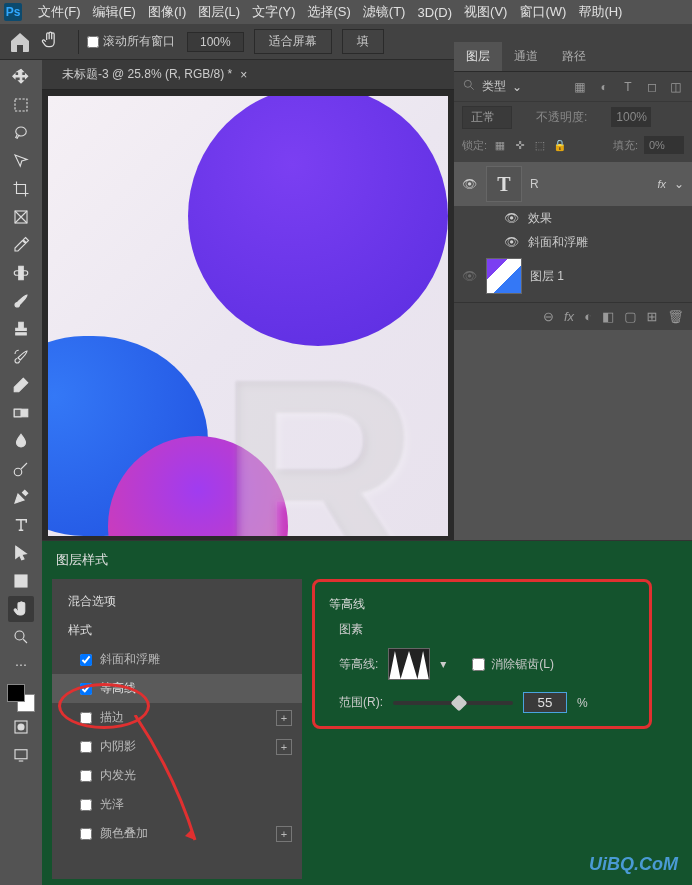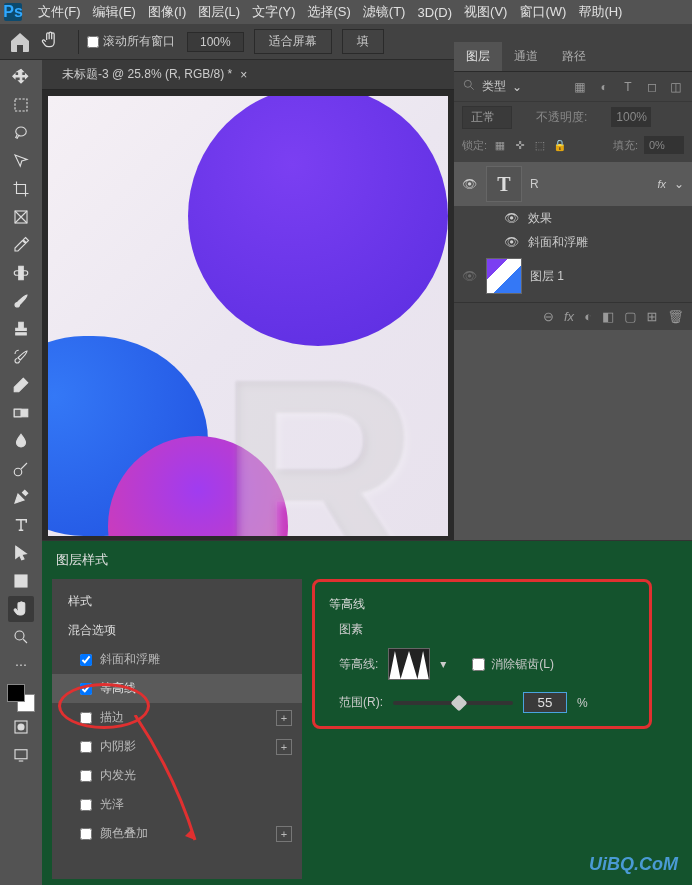--- a/index.html
+++ b/index.html
@@ -1,18 +1,18 @@
 <!DOCTYPE html>
 <html><head>
 <meta charset="utf-8">
 <style>
 *{margin:0;padding:0;box-sizing:border-box;font-family:"Microsoft YaHei",Arial,sans-serif;-webkit-font-smoothing:antialiased}
 body{width:692px;height:885px;background:#535353;overflow:hidden;position:relative;font-size:12px;color:#ccc}
 .menubar{height:24px;background:#535353;display:flex;align-items:center;padding-left:4px}
-.ps-icon{width:18px;height:18px;background:#0c4a6e;color:#31a8ff;display:flex;align-items:center;justify-content:center;font-weight:bold;font-size:16px;margin-right:10px;border-radius:2px}
+.ps-icon{width:18px;height:18px;background:#0c4a6e;color:#31a8ff;display:flex;align-items:center;justify-content:center;font-weight:bold;font-size:12px;margin-right:10px;border-radius:2px}
 .menu-item{padding:0 6px;color:#e0e0e0;cursor:pointer;font-size:13px}
 .toolbar{height:36px;background:#424242;display:flex;align-items:center;padding:0 8px;border-bottom:1px solid #2a2a2a}
 .tb-home{width:24px;height:24px;display:flex;align-items:center;justify-content:center;margin-right:8px}
 .tb-hand{margin-right:10px;color:#ddd}
 .tb-sep{width:1px;height:24px;background:#2a2a2a;margin:0 8px}
 .tb-check{display:flex;align-items:center;gap:4px;margin-right:12px}
 .tb-check input{width:12px;height:12px}
 .zoom-box{border:1px solid #2a2a2a;padding:2px 12px;background:#3a3a3a;margin-right:10px}
 .fit-btn{border:1px solid #2a2a2a;padding:3px 14px;background:#424242;margin-right:10px}
 .left-tools{position:absolute;left:0;top:60px;width:42px;background:#535353;display:flex;flex-direction:column;align-items:center;padding-top:4px;gap:2px}
@@ -329,22 +329,22 @@
     <span>▢</span>
     <span>⊞</span>
     <span>🗑</span>
   </div>
 </div>
 
 <div class="style-dialog">
   <div class="dlg-title">图层样式</div>
   <div class="dlg-body">
     <div class="style-list">
+      <div class="sl-head">混合选项</div>
       <div class="sl-head">样式</div>
-      <div class="sl-head">混合选项</div>
       <div class="sl-item">
           <input type="checkbox" checked="" style="">
           <span>斜面和浮雕</span>
         </div>
       <div class="sl-item active">
           <input type="checkbox" checked="" style="">
           <span>等高线</span>
         </div>
       <div class="sl-item">
           <input type="checkbox" style="">

